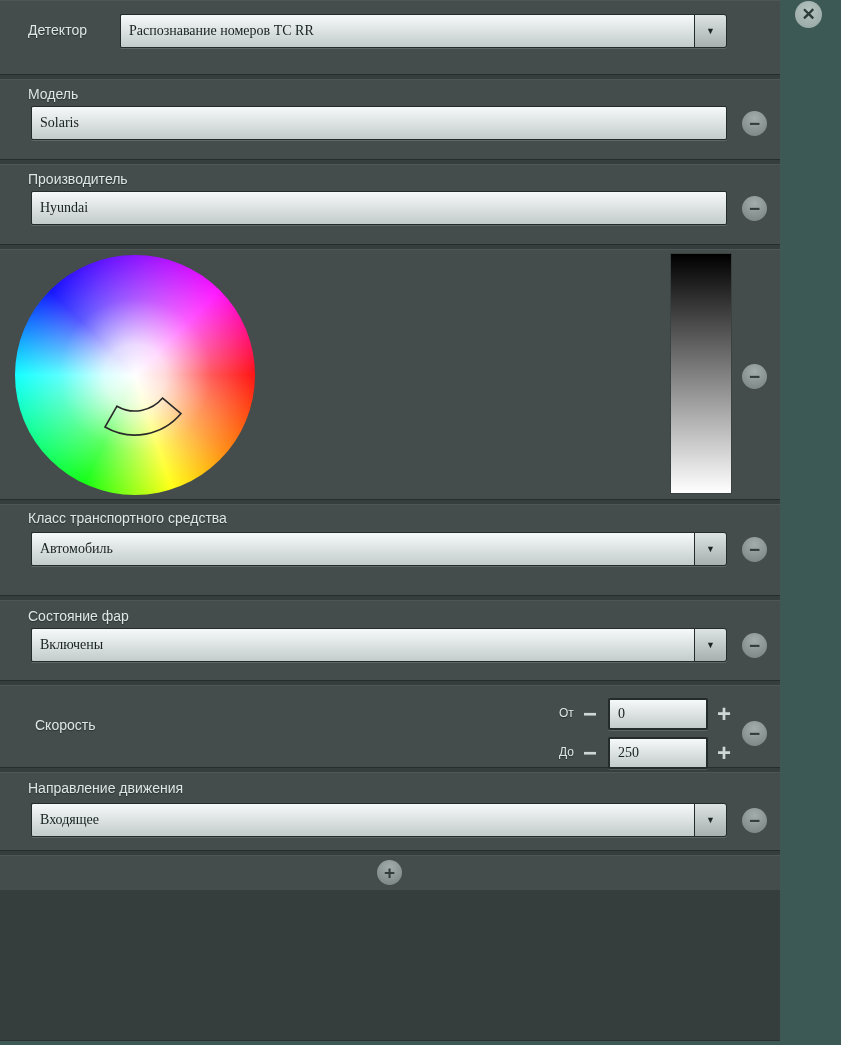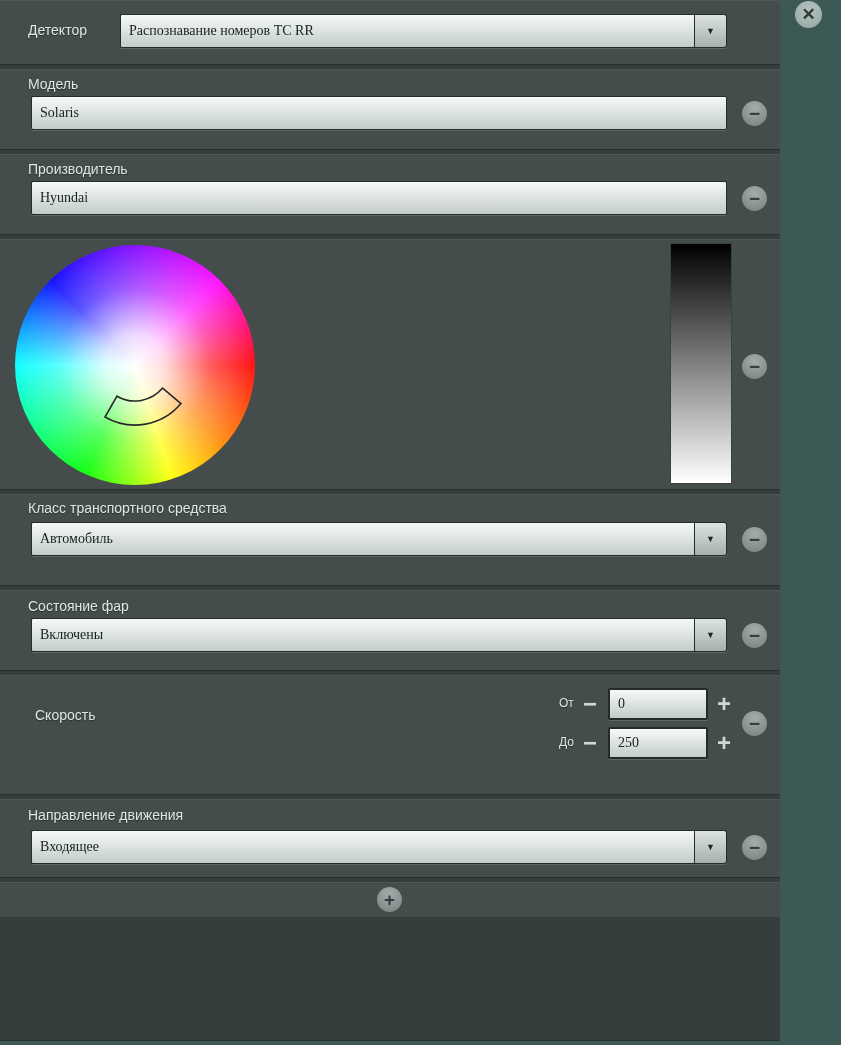--- a/index.html
+++ b/index.html
@@ -123,21 +123,21 @@
     background:#454c4c; height:35px; position:relative;
     box-shadow:inset 0 1px 0 rgba(255,255,255,0.06);
   }
 </style>
 </head>
 <body>
 
 <div id="panel">
 
 
-  <div class="section" style="height:64px;">
+  <div class="section" style="height:74px;">
     <div class="label" style="top:22px;">Детектор</div>
     <div class="combo" style="left:120px; width:607px; top:14px;">
       <div class="combo-field">Распознавание номеров ТС RR</div>
       <div class="combo-btn">▼</div>
     </div>
   </div>
 
 
   <div class="section" style="height:80px;">
     <div class="label" style="top:7px;">Модель</div>
@@ -171,21 +171,21 @@
 
   <div class="section" style="height:80px;">
     <div class="label" style="top:8px;">Состояние фар</div>
     <div class="combo" style="top:28px;">
       <div class="combo-field">Включены</div>
       <div class="combo-btn">▼</div>
     </div>
     <div class="round-btn remove-right" style="top:33px;">−</div>
   </div>
 
-  <div class="section" style="height:119px;">
+  <div class="section" style="height:82px;">
     <div class="label" style="top:32px; left:35px;">Скорость</div>
 
     <div class="speed-lbl" style="left:548px; top:21px;">От</div>
     <div class="step-btn" style="left:583px; top:19px;">−</div>
     <input class="num-input" style="left: 608px; top: 13px;" value="0">
     <div class="step-btn" style="left:717px; top:19px;">+</div>
 
     <div class="speed-lbl" style="left:548px; top:60px;">До</div>
     <div class="step-btn" style="left:583px; top:58px;">−</div>
     <input class="num-input" style="left: 608px; top: 52px;" value="250">

